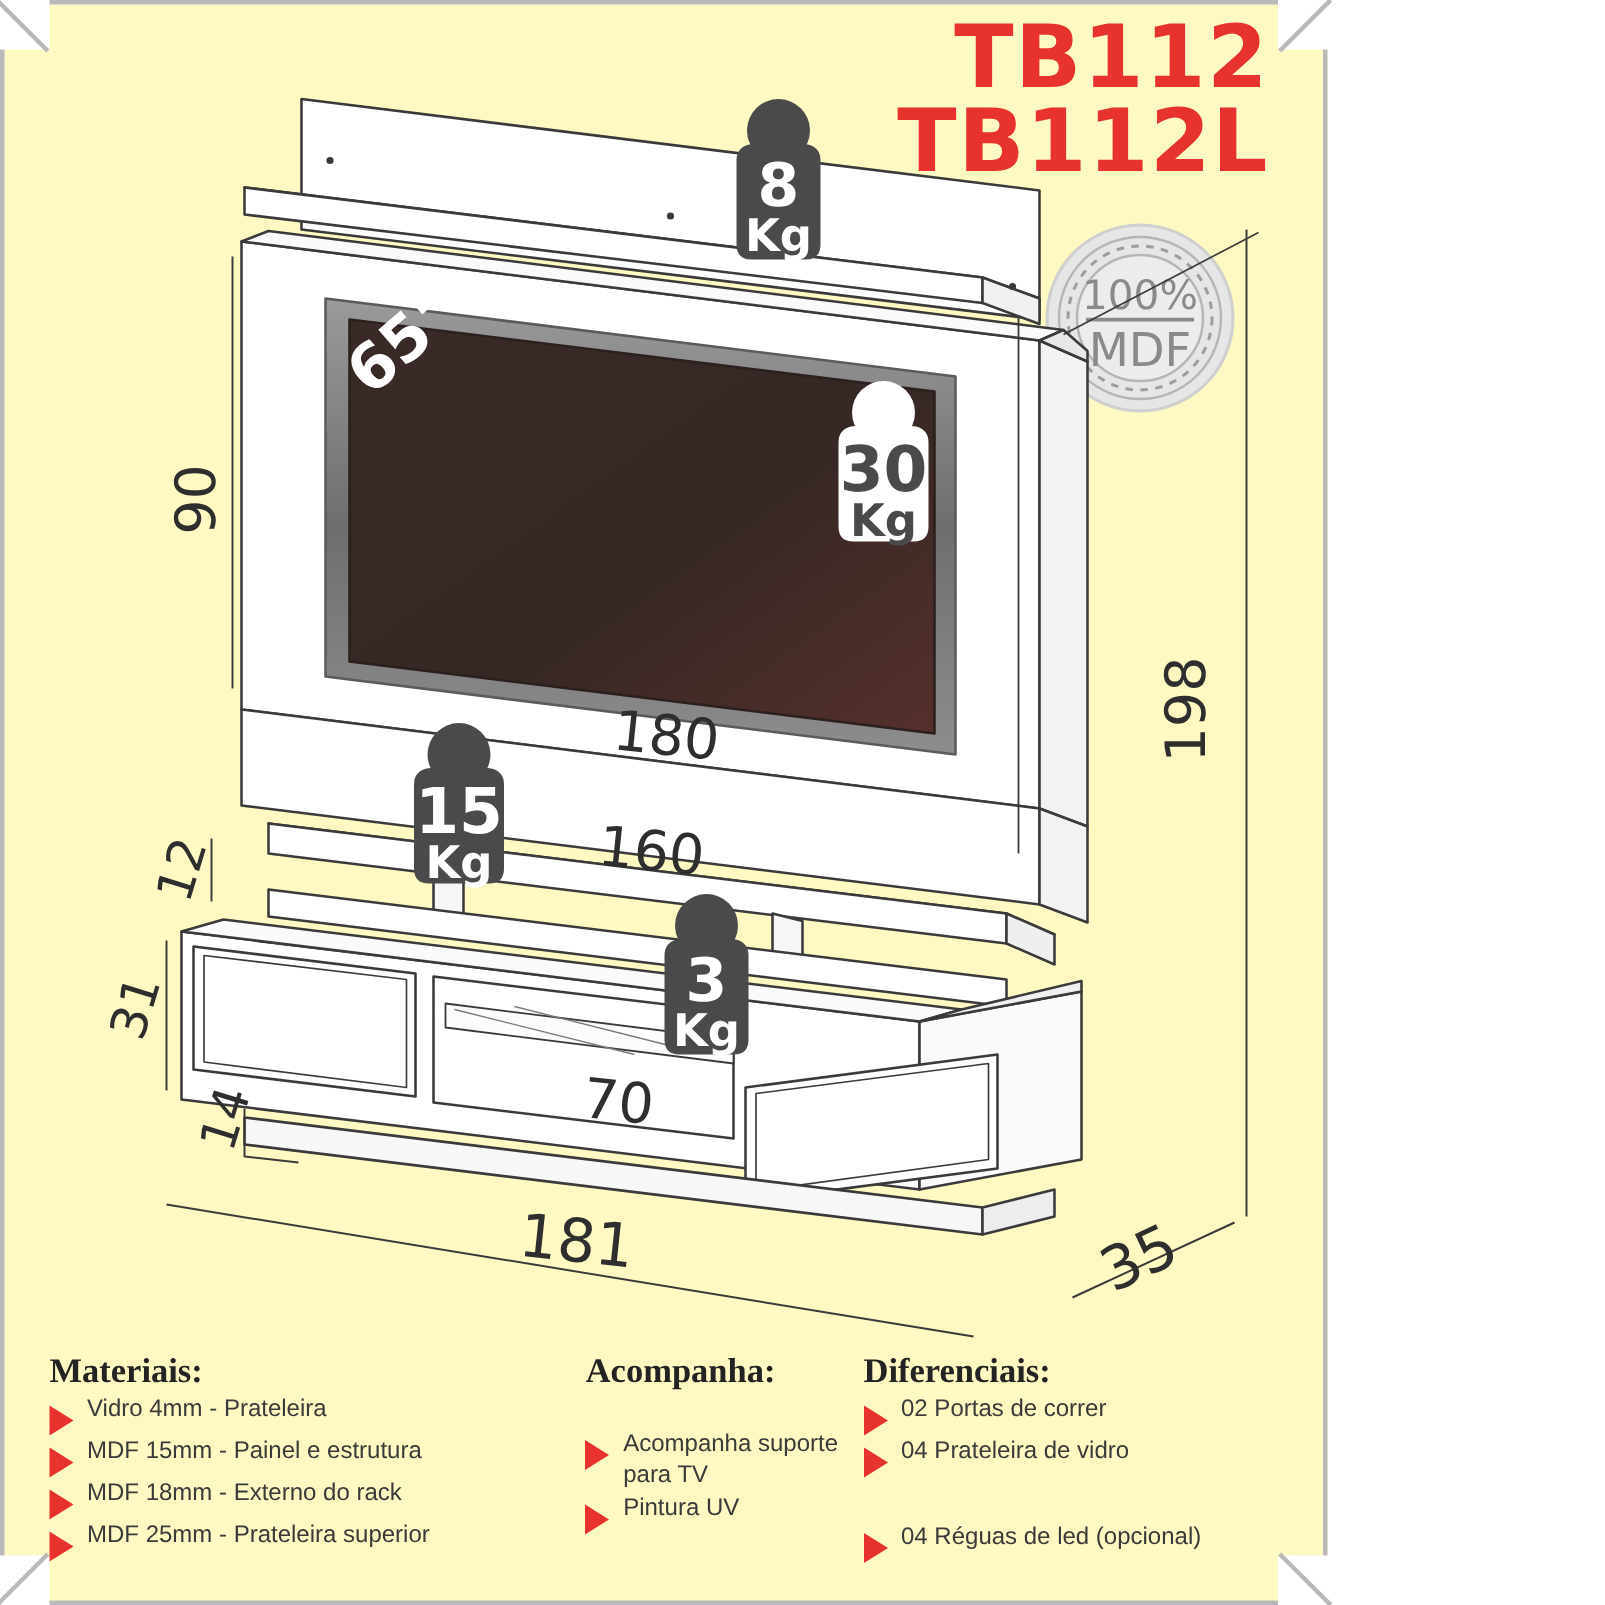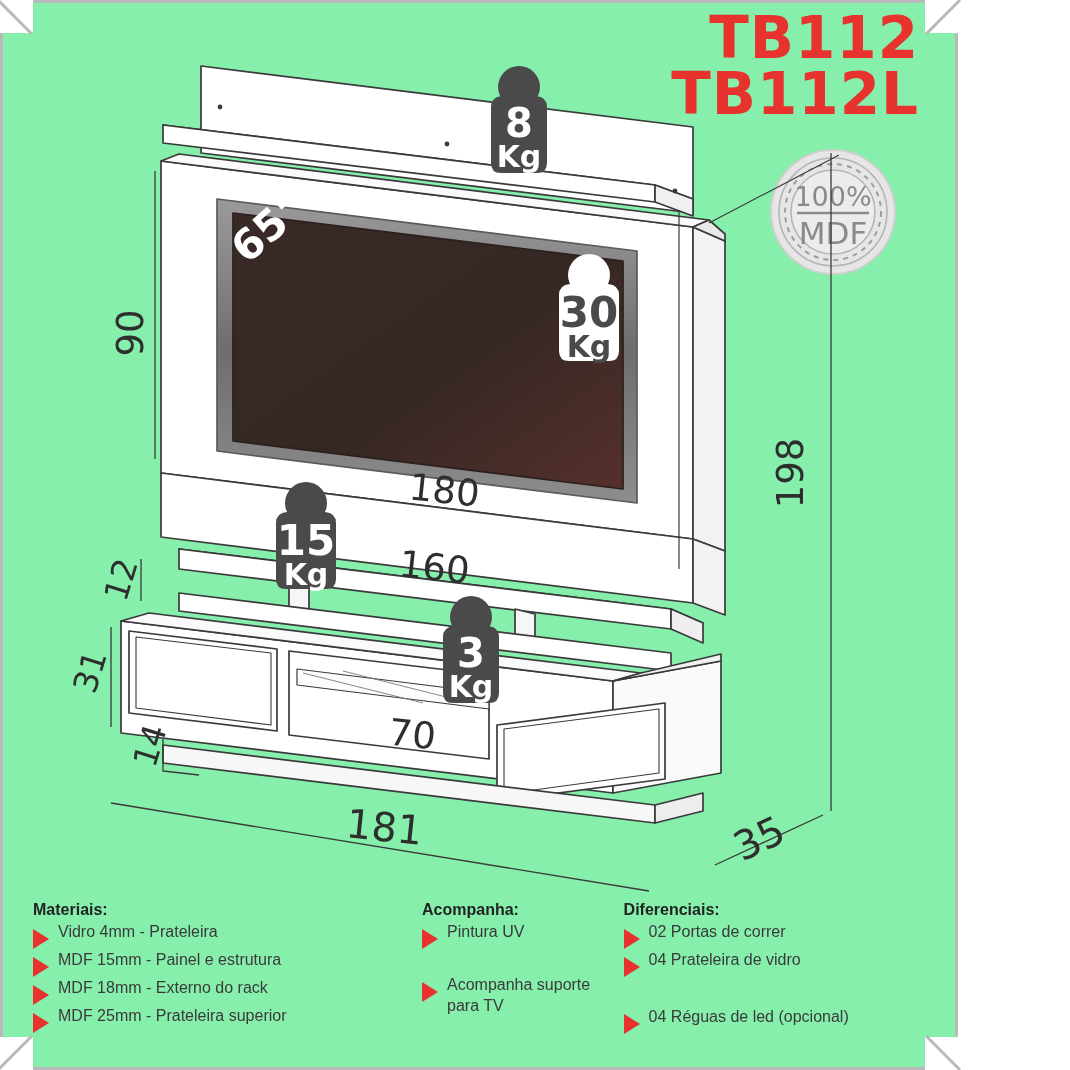--- a/index.html
+++ b/index.html
@@ -2,24 +2,24 @@
 <html><head>
 <meta charset="utf-8">
 <style>
   html,body{margin:0;padding:0;background:#fff;}
   body{
     width:1070px;height:1070px;overflow:hidden;
     font-family:"Liberation Sans", sans-serif;
     color:#2e2e2e;
   }
   #page{
-    position:relative;width:958px;height:1070px;
+    position:relative;width:885px;height:1070px;
     box-sizing:border-box;
     border:3px solid #b9b9b9;
-    background:#86efac;
+    background:#fef9c3;
   }
   
   .corner{position:absolute;width:34px;height:34px;background:#fff;border:0;}
   .corner:after{content:"";position:absolute;background:#b9b9b9;}
   .c-tl{top:-4px;left:-4px;}
   .c-tl:after{width:48px;height:3px;transform:rotate(45deg);transform-origin:0 0;top:0;left:0;}
   .c-tr{top:-4px;right:-4px;}
   .c-tr:after{width:48px;height:3px;transform:rotate(-45deg);transform-origin:100% 0;top:0;right:0;}
   .c-bl{bottom:-4px;left:-4px;}
   .c-bl:after{width:48px;height:3px;transform:rotate(-45deg);transform-origin:0 100%;bottom:0;left:0;}
@@ -45,22 +45,22 @@
   #specs{
     position:absolute;left:0;right:0;bottom:6px;height:160px;
     display:flex;align-items:flex-start;
     padding:0 22px 0 30px;box-sizing:border-box;
   }
   .spec-col{position:relative;}
   .spec-col.materiais{width:440px;}
   .spec-col.acabamento{width:228px;}
   .spec-col.diferenciais{width:350px;}
   .spec-title{
-    font-size:16px;font-weight:bold;color:#232323;margin:0 0 3px 0;
-    font-family:Liberation Sans, sans-serif;
+    font-size:23px;font-weight:bold;color:#232323;margin:0 0 3px 0;
+    font-family:Liberation Serif, serif;
   }
   .spec-item{
     display:flex;align-items:flex-start;gap:9px;
     font-size:16px;color:#3a3a3a;line-height:1.30;
     margin-bottom:1px;
   }
   .spec-item .bullet{
     flex:0 0 auto;margin-top:7px;
     width:0;height:0;
     border-left:16px solid #e8322e;
@@ -251,27 +251,27 @@
         <span class="spec-text">MDF 18mm - Externo do rack</span>
       </div>
       <div class="spec-item">
         <span class="bullet"></span>
         <span class="spec-text">MDF 25mm - Prateleira superior</span>
       </div>
     </div>
 
     <div class="spec-col acabamento">
       <div class="spec-title">Acompanha:</div>
+      <div class="spec-item gap">
+        <span class="bullet"></span>
+        <span class="spec-text">Acompanha suporte para TV</span>
+      </div>
       <div class="spec-item">
         <span class="bullet"></span>
         <span class="spec-text">Pintura UV</span>
-      </div>
-      <div class="spec-item gap">
-        <span class="bullet"></span>
-        <span class="spec-text">Acompanha suporte para TV</span>
       </div>
     </div>
 
     <div class="spec-col diferenciais">
       <div class="spec-title">Diferenciais:</div>
       <div class="spec-item">
         <span class="bullet"></span>
         <span class="spec-text">02 Portas de correr</span>
       </div>
       <div class="spec-item">

